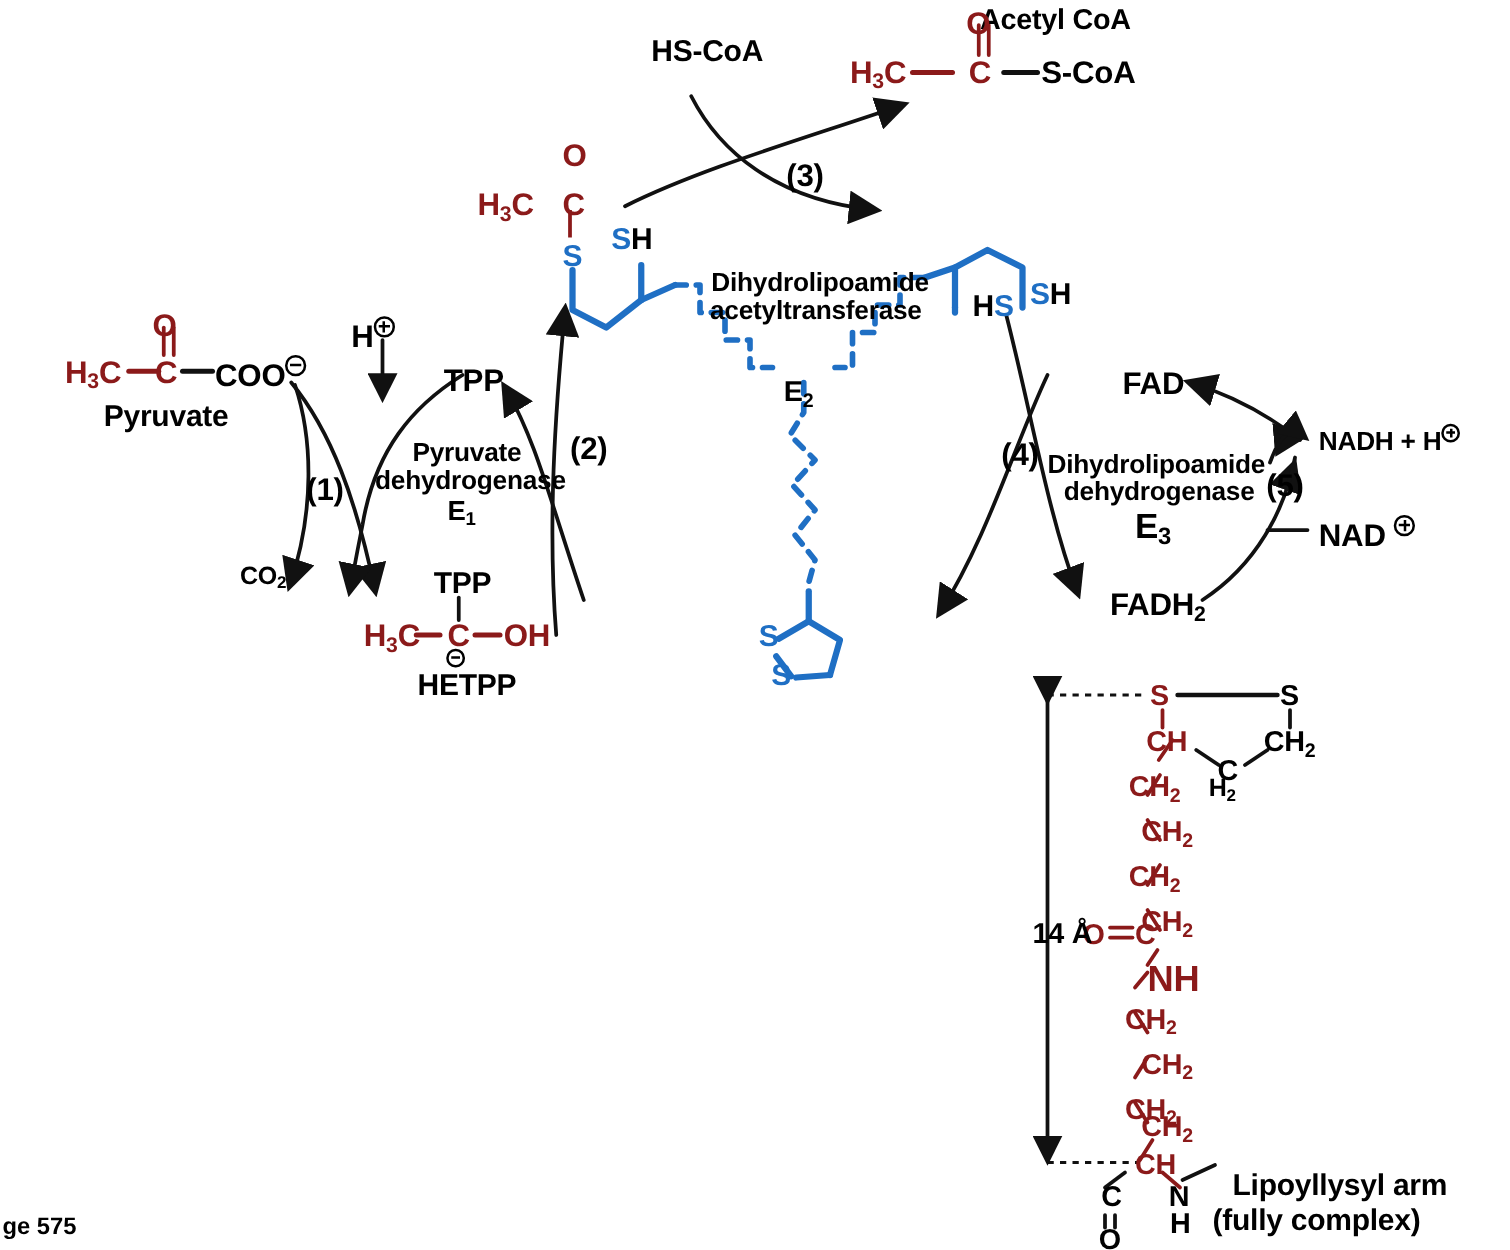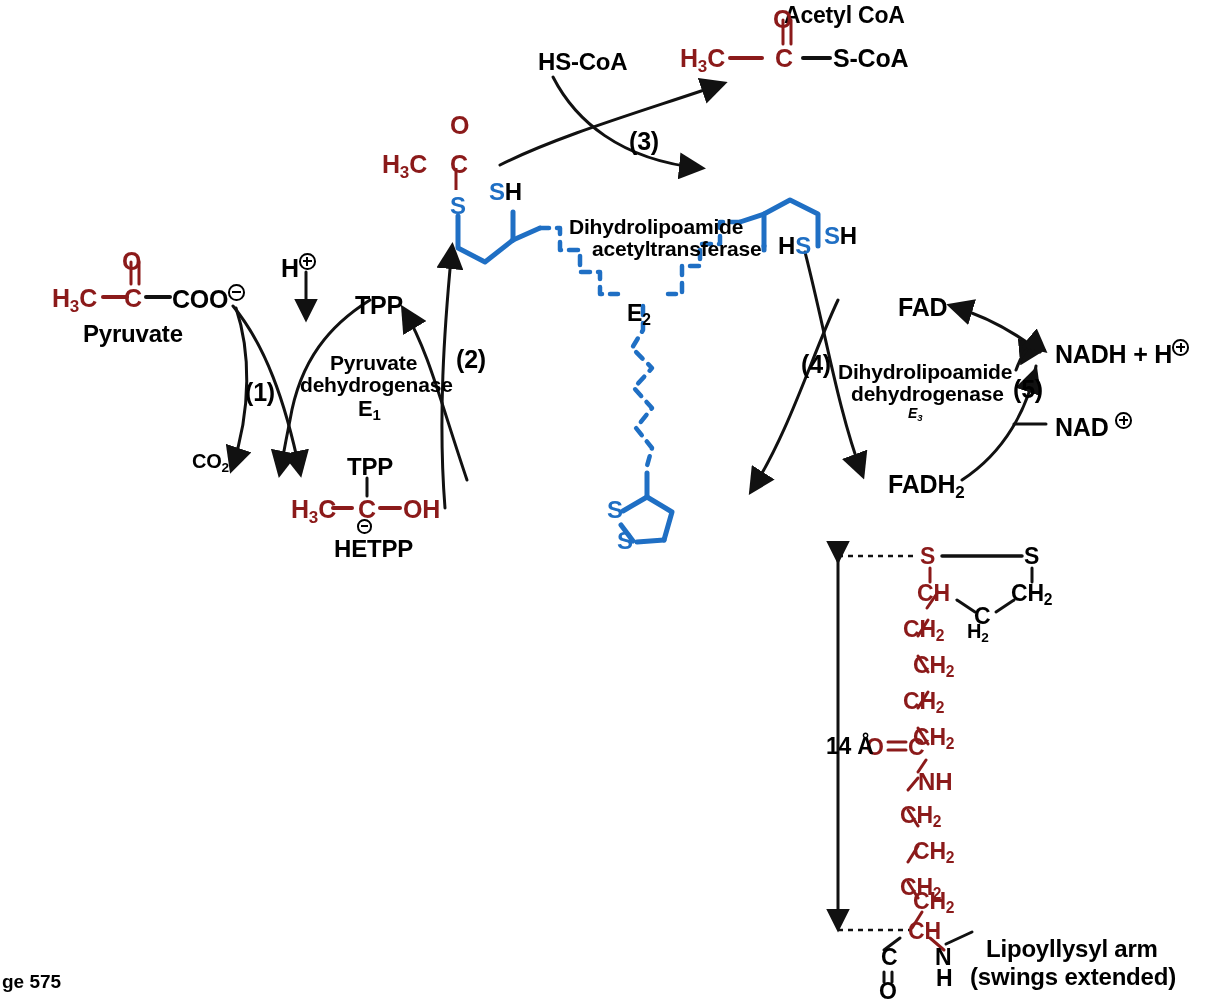--- a/index.html
+++ b/index.html
@@ -156,21 +156,21 @@
 
         <line x1="884" y1="950" x2="900" y2="938" stroke="#111" stroke-width="3"></line>
         <line x1="930" y1="938" x2="944" y2="950" stroke="#8B1A1A" stroke-width="3"></line>
         <line x1="946" y1="944" x2="972" y2="932" stroke="#111" stroke-width="3"></line>
         <line x1="884" y1="972" x2="884" y2="982" stroke="#111" stroke-width="3"></line>
         <line x1="892" y1="972" x2="892" y2="982" stroke="#111" stroke-width="3"></line>
       </g>
     </g>
   </svg>
 
-  <div class="lbl blk" style="left:521px;top:48px;font-size:24px;margin-left:17px;">HS-CoA</div>
+  <div class="lbl blk" style="left:521px;top:28px;font-size:24px;">HS-CoA</div>
 
   <div class="lbl blk" style="left:784px;top:2px;font-size:23px;">Acetyl CoA</div>
 
   <div class="lbl red" style="left:773px;top:5px;font-size:25px;">O</div>
   <div class="lbl red" style="left:680px;top:44px;font-size:25px;"><span>H</span><span class="sub">3</span><span>C</span></div>
   <div class="lbl red" style="left:775px;top:44px;font-size:25px;">C</div>
   <div class="lbl blk" style="left:833px;top:44px;font-size:25px;">S-CoA</div>
 
   <div class="lbl blk" style="left:629px;top:127px;font-size:25px;">(3)</div>
 
@@ -201,71 +201,71 @@
 
   <div class="lbl blk" style="left:456px;top:345px;font-size:25px;">(2)</div>
 
   <div class="lbl red" style="left:450px;top:111px;font-size:25px;">O</div>
   <div class="lbl red" style="left:382px;top:150px;font-size:25px;"><span>H</span><span class="sub">3</span><span>C</span></div>
   <div class="lbl red" style="left:450px;top:150px;font-size:25px;">C</div>
   <div class="lbl blu" style="left:450px;top:192px;font-size:24px;">S</div>
   <div class="lbl" style="left:489px;top:178px;font-size:24px;"><span class="blu">S</span><span class="blk">H</span></div>
 
   <div class="lbl blk" style="left:569px;top:215px;font-size:21px;">Dihydrolipoamide</div>
-  <div class="lbl blk" style="left:592px;top:237px;font-size:21px;">acetyltransferase</div>
+  <div class="lbl blk" style="left:568px;top:237px;font-size:21px;">acetyltransferase</div>
   <div class="lbl blk" style="left:627px;top:300px;font-size:23px;"><span>E</span><span class="sub">2</span></div>
 
   <div class="lbl" style="left:778px;top:232px;font-size:24px;"><span class="blk">H</span><span class="blu">S</span></div>
   <div class="lbl" style="left:824px;top:222px;font-size:24px;"><span class="blu">S</span><span class="blk">H</span></div>
 
   <div class="lbl blu" style="left:607px;top:496px;font-size:24px;">S</div>
   <div class="lbl blu" style="left:617px;top:527px;font-size:24px;">S</div>
 
   <div class="lbl blk" style="left:801px;top:350px;font-size:25px;">(4)</div>
 
   <div class="lbl blk" style="left:898px;top:293px;font-size:25px;">FAD</div>
   <div class="lbl blk" style="left:888px;top:470px;font-size:25px;"><span>FADH</span><span class="sub">2</span></div>
 
   <div class="lbl blk" style="left:838px;top:360px;font-size:21px;">Dihydrolipoamide</div>
   <div class="lbl blk" style="left:851px;top:382px;font-size:21px;">dehydrogenase</div>
-  <div class="lbl blk" style="left:908px;top:405px;font-size:14px;font-style:italic;"><span>E</span><span class="sub">3</span></div>
+  <div class="lbl blk" style="left:908px;top:405px;font-size:28px;"><span>E</span><span class="sub">3</span></div>
 
   <div class="lbl blk" style="left:1013px;top:375px;font-size:25px;">(5)</div>
 
-  <div class="lbl blk" style="left:1055px;top:339px;font-size:25px;"><span>NADH + H</span><span class="circPlus"></span></div>
+  <div class="lbl blk" style="left:1055px;top:339px;font-size:21px;"><span>NADH + H</span><span class="circPlus"></span></div>
   <div class="lbl blk" style="left:1055px;top:412px;font-size:25px;"><span>NAD</span> <span class="circPlus"></span></div>
 
   <div class="lbl red" style="left:920px;top:543px;font-size:23px;">S</div>
   <div class="lbl blk" style="left:1024px;top:543px;font-size:23px;">S</div>
   <div class="lbl red" style="left:917px;top:580px;font-size:23px;">CH</div>
   <div class="lbl blk" style="left:1011px;top:580px;font-size:23px;"><span>CH</span><span class="sub">2</span></div>
   <div class="lbl blk" style="left:974px;top:603px;font-size:23px;">C</div>
   <div class="lbl blk" style="left:967px;top:620px;font-size:20px;"><span>H</span><span class="sub">2</span></div>
 
   <div class="lbl red" style="left:903px;top:616px;font-size:23px;">CH<span class="sub">2</span></div>
   <div class="lbl red" style="left:913px;top:652px;font-size:23px;">CH<span class="sub">2</span></div>
   <div class="lbl red" style="left:903px;top:688px;font-size:23px;">CH<span class="sub">2</span></div>
   <div class="lbl red" style="left:913px;top:724px;font-size:23px;">CH<span class="sub">2</span></div>
 
   <div class="lbl red" style="left:866px;top:734px;font-size:23px;">O</div>
   <div class="lbl red" style="left:908px;top:734px;font-size:23px;">C</div>
-  <div class="lbl red" style="left:918px;top:768px;font-size:24px;">NH</div>
+  <div class="lbl red" style="left:918px;top:768px;font-size:29px;">NH</div>
 
   <div class="lbl red" style="left:900px;top:802px;font-size:23px;">CH<span class="sub">2</span></div>
   <div class="lbl red" style="left:913px;top:838px;font-size:23px;">CH<span class="sub">2</span></div>
   <div class="lbl red" style="left:900px;top:874px;font-size:23px;">CH<span class="sub">2</span></div>
   <div class="lbl red" style="left:913px;top:888px;font-size:23px;">CH<span class="sub">2</span></div>
 
   <div class="lbl red" style="left:908px;top:918px;font-size:23px;">CH</div>
   <div class="lbl blk" style="left:881px;top:944px;font-size:23px;">C</div>
   <div class="lbl blk" style="left:879px;top:978px;font-size:23px;">O</div>
   <div class="lbl blk" style="left:935px;top:944px;font-size:23px;">N</div>
   <div class="lbl blk" style="left:936px;top:965px;font-size:23px;">H</div>
 
   <div class="lbl blk" style="left:826px;top:733px;font-size:23px;">14 Å</div>
 
   <div class="lbl blk" style="left:986px;top:935px;font-size:24px;">Lipoyllysyl arm</div>
-  <div class="lbl blk" style="left:970px;top:963px;font-size:24px;">(swings extended)</div>
+  <div class="lbl blk" style="left:970px;top:963px;font-size:24px;">(fully complex)</div>
 
 
   <div class="pagenum" style="left:2px;top:971px;">ge 575</div>
 
 </div>
 
 </body></html>

